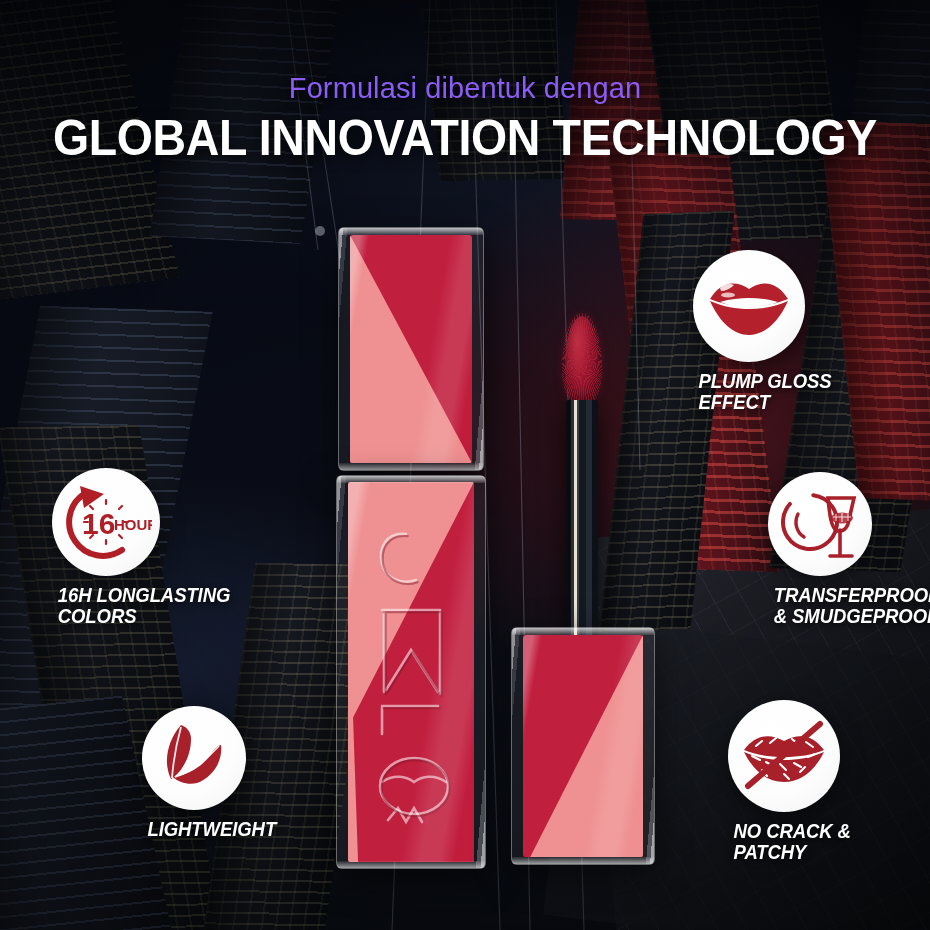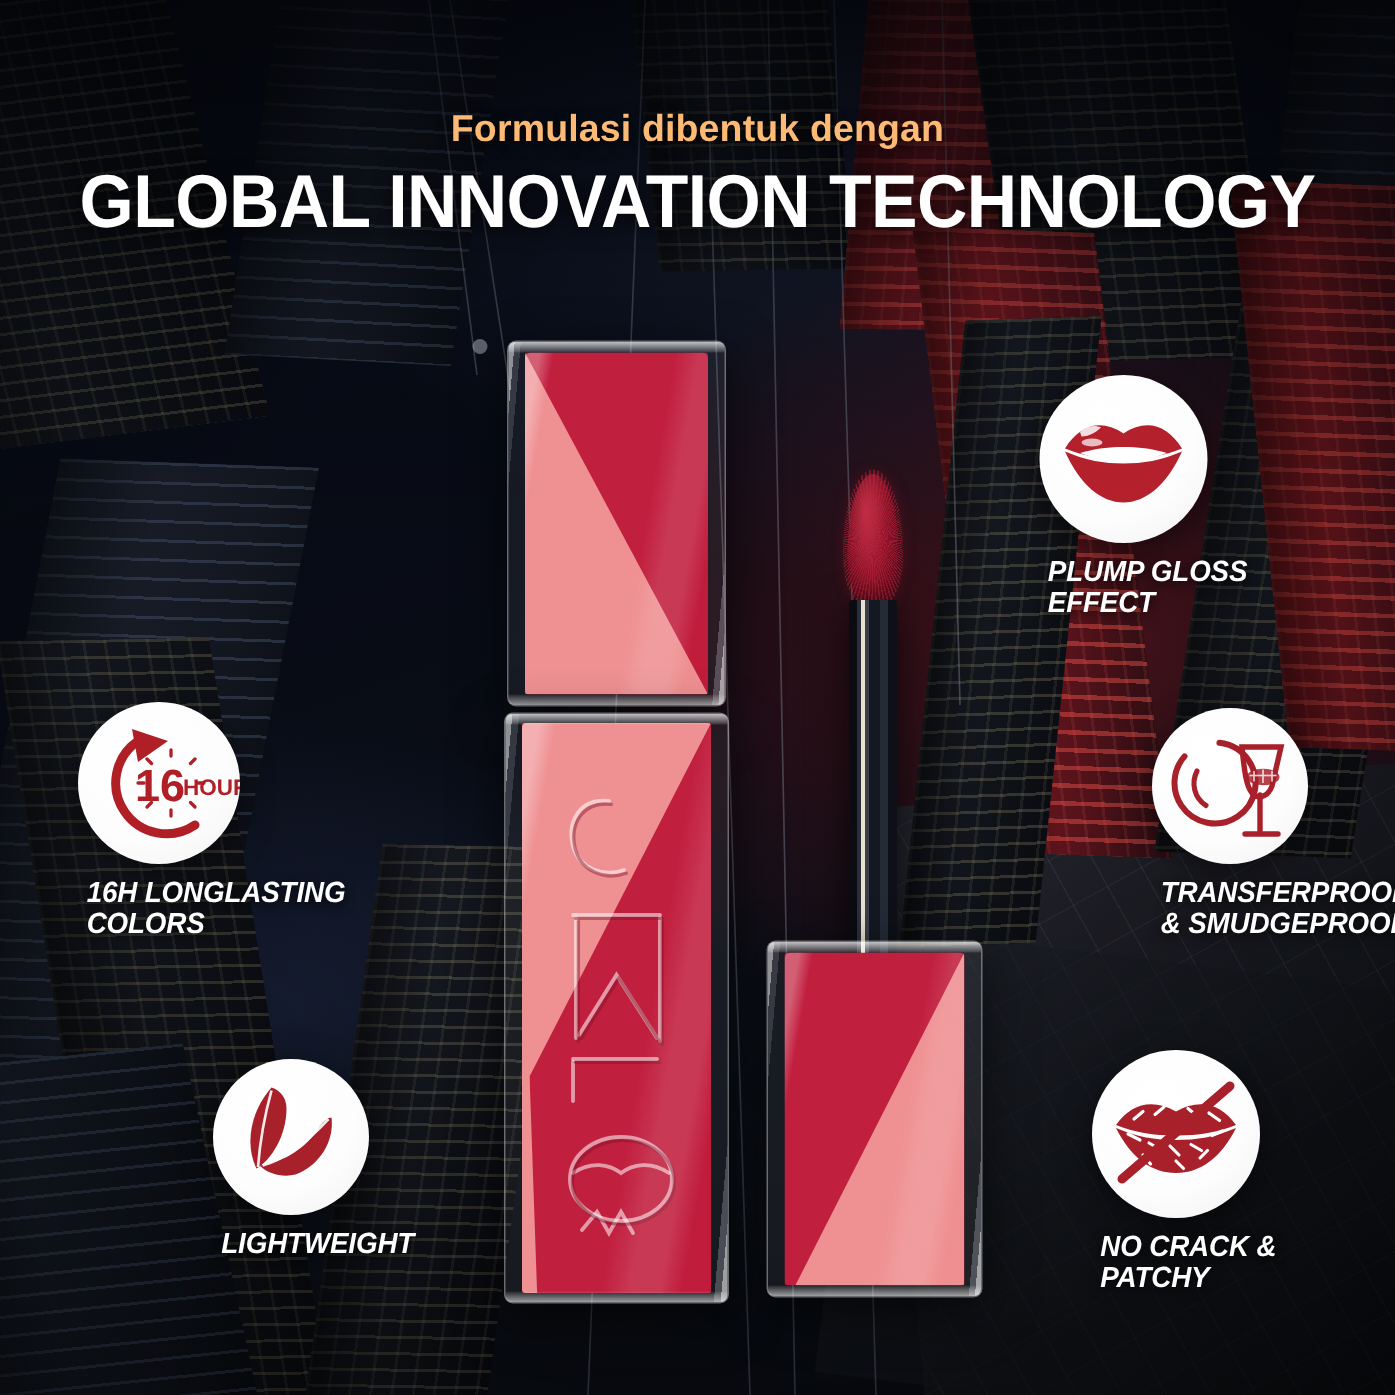--- a/index.html
+++ b/index.html
@@ -66,21 +66,21 @@
   .vig {
     position:absolute; inset:0;
     background:
       radial-gradient(ellipse 80% 70% at 50% 45%, rgba(0,0,0,0) 40%, rgba(0,0,0,.55) 100%),
       linear-gradient(to bottom, rgba(2,4,9,.72) 0%, rgba(2,4,9,.18) 22%, rgba(2,4,9,0) 40%);
   }
 
   
   .headings { position:absolute; left:0; top:72px; width:930px; text-align:center; }
   .subhead {
-    font-size:25px; font-weight:700; color:#fdba74; letter-spacing:.1px;
+    font-size:29px; font-weight:400; color:#8b5cf6; letter-spacing:.1px;
     text-shadow:0 2px 10px rgba(0,0,0,.75);
   }
   .headline {
     margin-top:4px;
     font-size:50px; font-weight:700; color:#fff;
     letter-spacing:-.4px;
     transform:scaleX(.93);
     white-space:nowrap;
     text-shadow:0 3px 14px rgba(0,0,0,.8);
   }
@@ -339,21 +339,21 @@
       <div class="diag" style="background:#BE1334;"></div>
       <div class="diag" style="background:#EE8A8C;clip-path:polygon(100% 0,100% 100%,6% 100%);"></div>
       <div class="gloss"></div>
     </div>
     <div class="topedge"></div>
     <div class="botedge"></div>
   </div>
 
 
   <div class="feat left" style="left:52px;top:468px;width:230px;">
-    <div class="badge" style="width:108px;height:108px;justify-content:flex-end;">
+    <div class="badge" style="width:108px;height:108px;">
       <svg width="92" height="92" viewBox="0 0 92 92">
         <path d="M24,18 A30,30 0 1 0 62,74" fill="none" stroke="#B01F26" stroke-width="6" stroke-linecap="round"></path>
         <path d="M20,10 L44,18 L24,32 Z" fill="#B01F26"></path>
         <g stroke="#B01F26" stroke-width="2.2" stroke-linecap="round">
           <path d="M46,24 L46,28"></path>
             <path d="M62,30 L59,33"></path>
           <path d="M68,46 L64,46"></path>
             <path d="M62,62 L59,59"></path>
           <path d="M46,68 L46,64"></path>
             <path d="M30,62 L33,59"></path>

